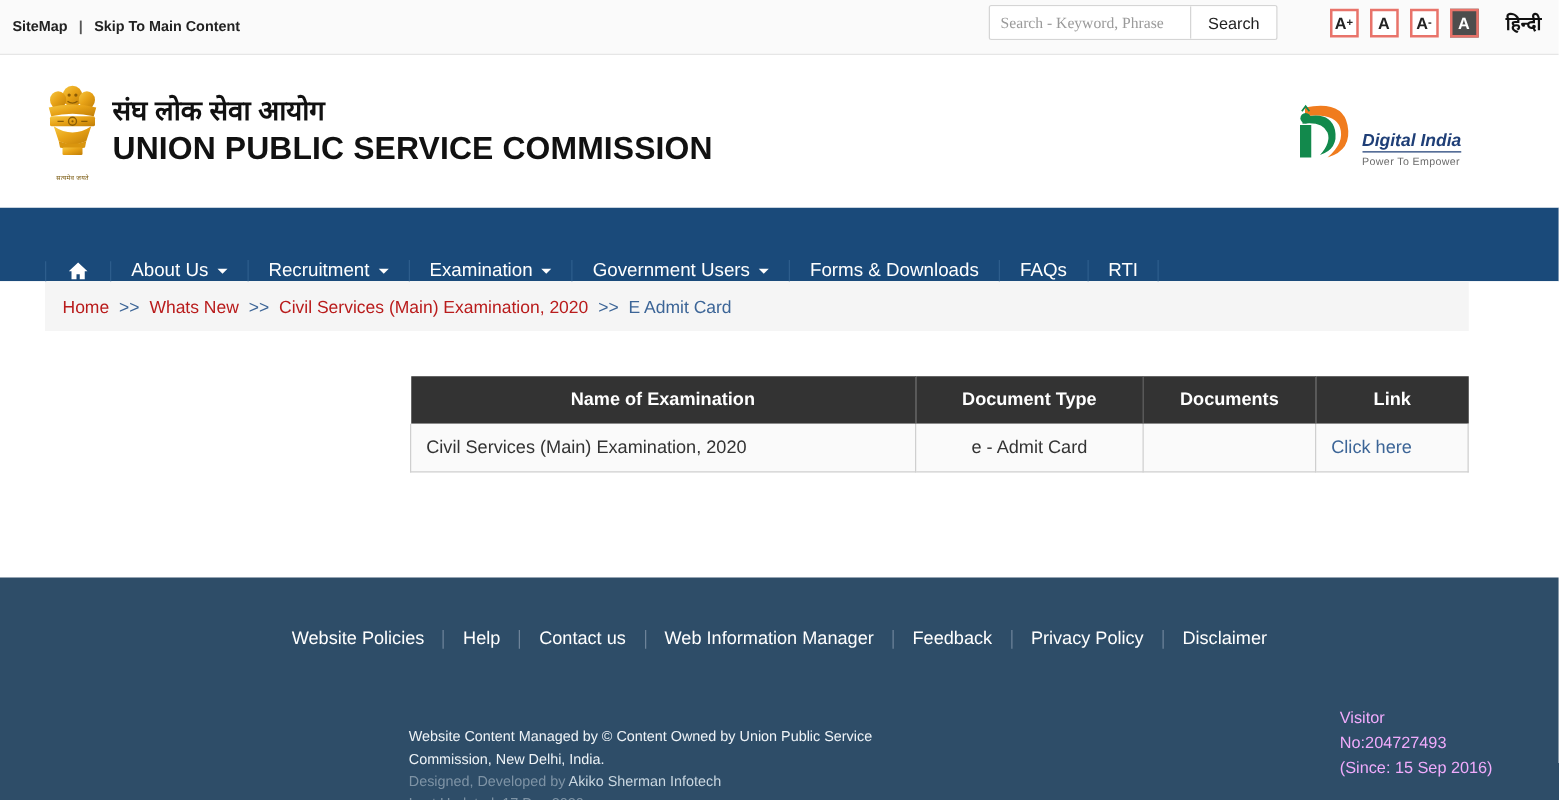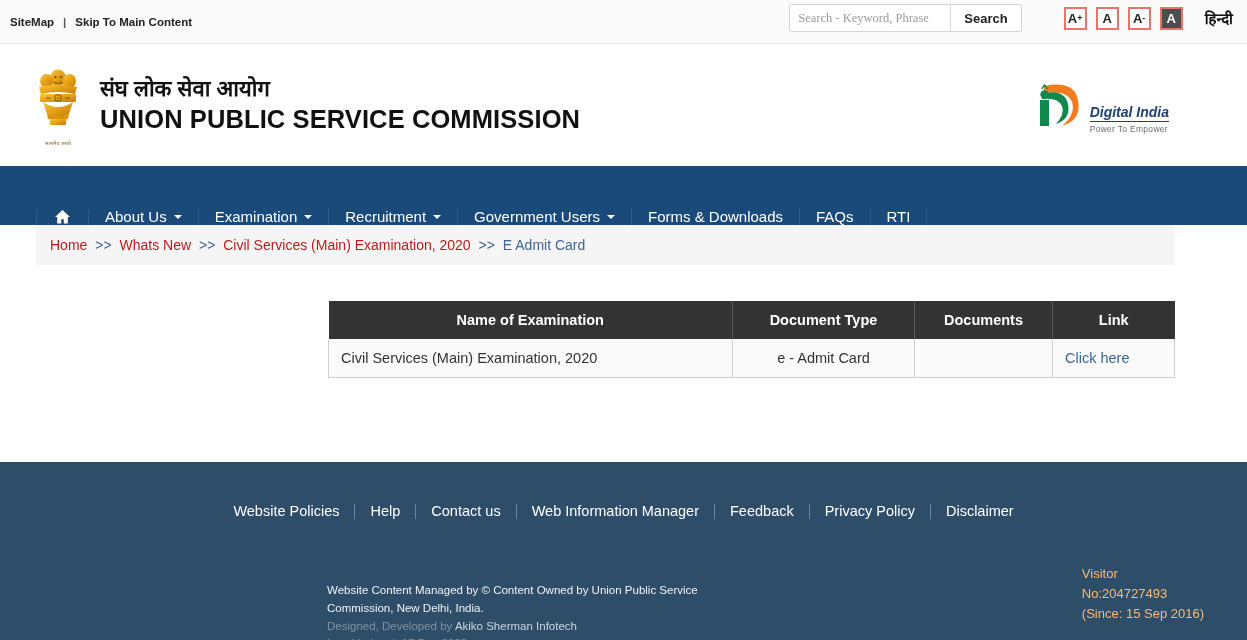--- a/index.html
+++ b/index.html
@@ -62,21 +62,20 @@
   .search-input::placeholder { color: #9a9a9a; }
   .search-btn {
     border: 0;
     border-left: 1px solid #d5d5d5;
     background: #fff;
     padding: 0 13px;
     font-size: 13px;
     color: #222;
     cursor: pointer;
     font-family: "Liberation Sans", sans-serif;
-    font-weight: bold;
   }
 
   .access {
     display: flex;
     align-items: center;
     gap: 9px;
     margin-left: 42px;
   }
   .acc-btn {
     width: 23px; height: 23px;
@@ -124,21 +123,21 @@
     display: flex;
     flex-direction: column;
     align-items: center;
   }
   .emblem-caption {
     font-size: 5px;
     color: #7a5a10;
     margin-top: 1px;
     letter-spacing: .2px;
   }
-  .titles { margin-left: 16px; }
+  .titles { margin-left: 6px; }
   .title-hi {
     font-size: 22px;
     font-weight: bold;
     color: #111;
     line-height: 1.22;
     font-family: "Liberation Sans", sans-serif;
   }
   .title-en {
     font-size: 25.5px;
     font-weight: bold;
@@ -282,25 +281,25 @@
     width: 420px;
     font-size: 11.5px;
     line-height: 1.55;
   }
   .fn-main { color: #eef3f7; }
   .fn-dim { color: #7e93a5; }
   .fn-dim a { color: #c9d6e0; text-decoration: none; cursor: pointer; }
 
   .visitor {
     position: absolute;
-    right: 43px;
+    right: 53px;
     top: 102px;
     font-size: 13px;
     line-height: 1.55;
-    color: #fdba74;
+    color: #f0abfc;
     text-align: left;
   }
 </style>
 </head>
 <body>
 
 <div class="topbar">
   <div class="topbar-left">
     <a href="#">SiteMap</a>
     <span class="topbar-sep">|</span>
@@ -386,25 +385,25 @@
   <a href="#" class="nav-item nav-home">
     <svg width="17" height="16" viewBox="0 0 17 16">
       <path d="M8.5 1 L16 8 h-2.2 v6.4 h-4 v-4.1 h-2.6 v4.1 h-4 V8 H1 z" fill="#ffffff"></path>
     </svg>
   </a>
   <a href="#" class="nav-item">
     <span>About Us</span>
     <span class="caret"></span>
   </a>
   <a href="#" class="nav-item">
-    <span>Examination</span>
+    <span>Recruitment</span>
     <span class="caret"></span>
   </a>
   <a href="#" class="nav-item">
-    <span>Recruitment</span>
+    <span>Examination</span>
     <span class="caret"></span>
   </a>
   <a href="#" class="nav-item">
     <span>Government Users</span>
     <span class="caret"></span>
   </a>
   <a href="#" class="nav-item">Forms &amp; Downloads</a>
   <a href="#" class="nav-item">FAQs</a>
   <a href="#" class="nav-item">RTI</a>
 </div>

